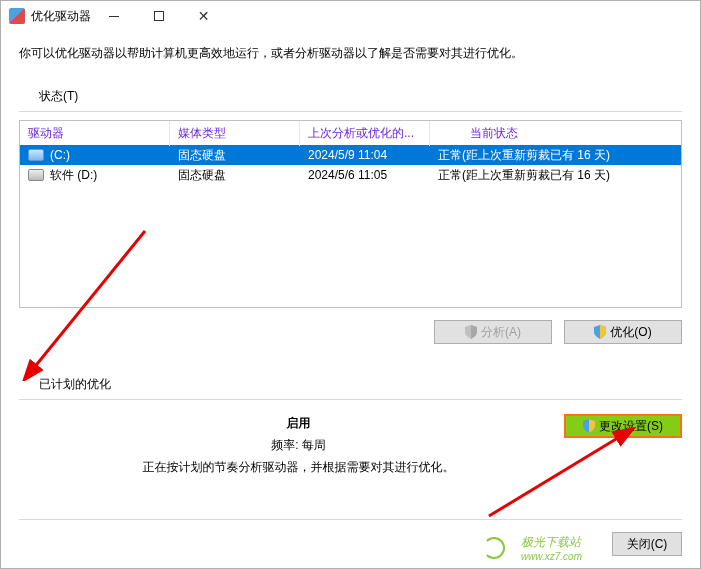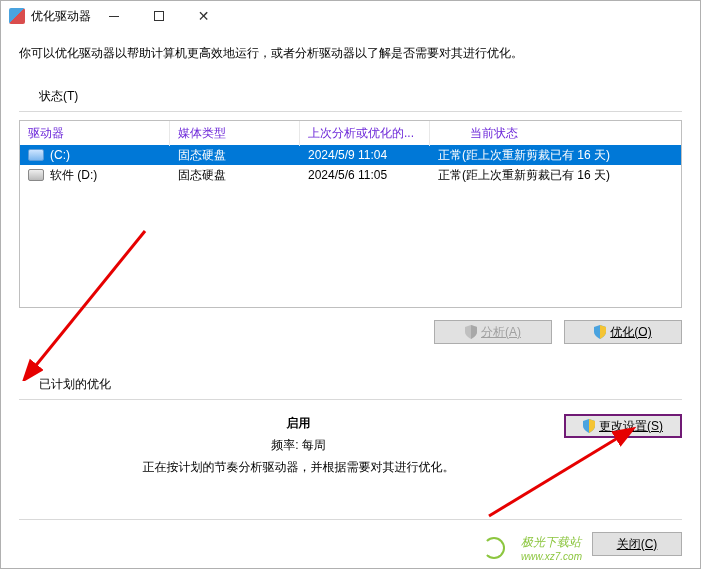--- a/index.html
+++ b/index.html
@@ -141,28 +141,27 @@
     .btn {
       width: 118px;
       height: 24px;
       border: 1px solid #adadad;
       background: #e1e1e1;
       display: flex;
       align-items: center;
       justify-content: center;
       gap: 4px;
       color: #000;
-      text-decoration: underline;
     }
     .btn.disabled {
       color: #a0a0a0;
     }
     .btn.highlight {
-      border: 2px solid #701a75;
-      background: #e5e5e5;
+      border: 2px solid #f97316;
+      background: #84cc16;
     }
 
     .shield {
       width: 12px;
       height: 14px;
       display: inline-block;
     }
 
     .schedule-section {
       margin-top: 32px;
@@ -330,21 +329,21 @@
 
 <div class="watermark">
   <span class="wm-swirl"></span>
   <span>
     <span>极光下载站</span>
     <span class="wm-sub">www.xz7.com</span>
   </span>
 </div>
 
 <div class="footer">
-  <div class="btn" style="width:90px">
+  <div class="btn" style="width:70px">
     <span>关闭(C)</span>
   </div>
 </div>
 
 <svg class="arrow" style="left:14px; top:220px" width="140" height="160">
   <defs>
       <marker id="ah1" markerWidth="10" markerHeight="10" refX="2" refY="3" orient="auto">
         <path d="M0,0 L0,6 L8,3 z" fill="#e60000"></path>
       </marker>
     </defs>

